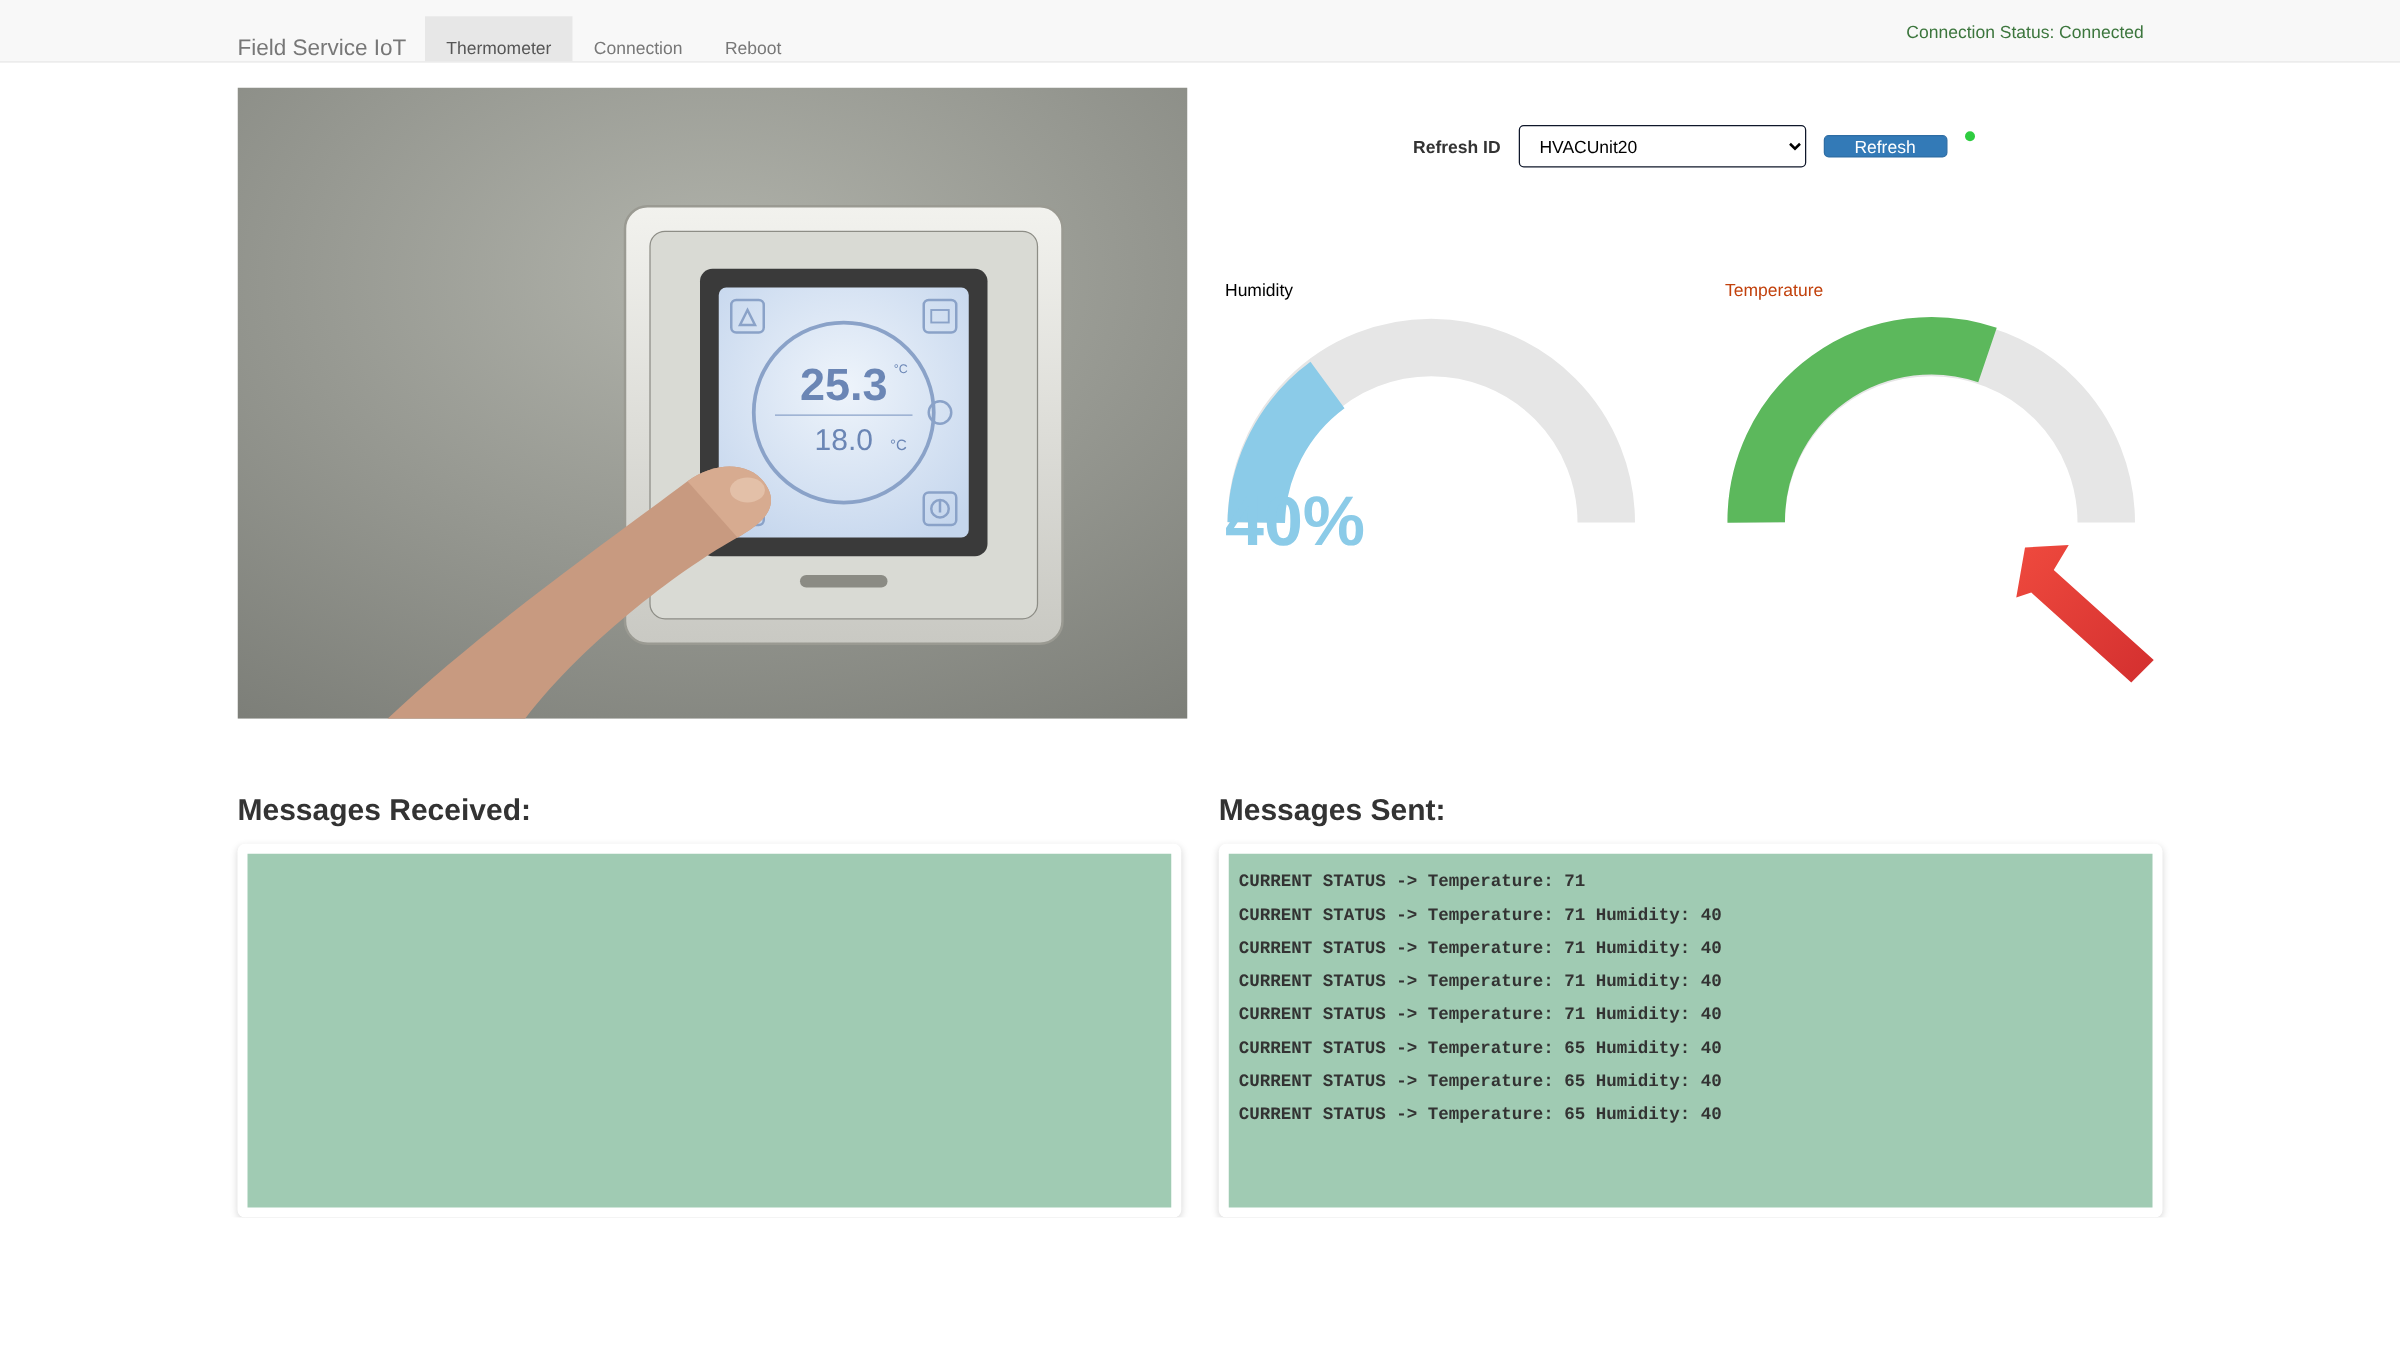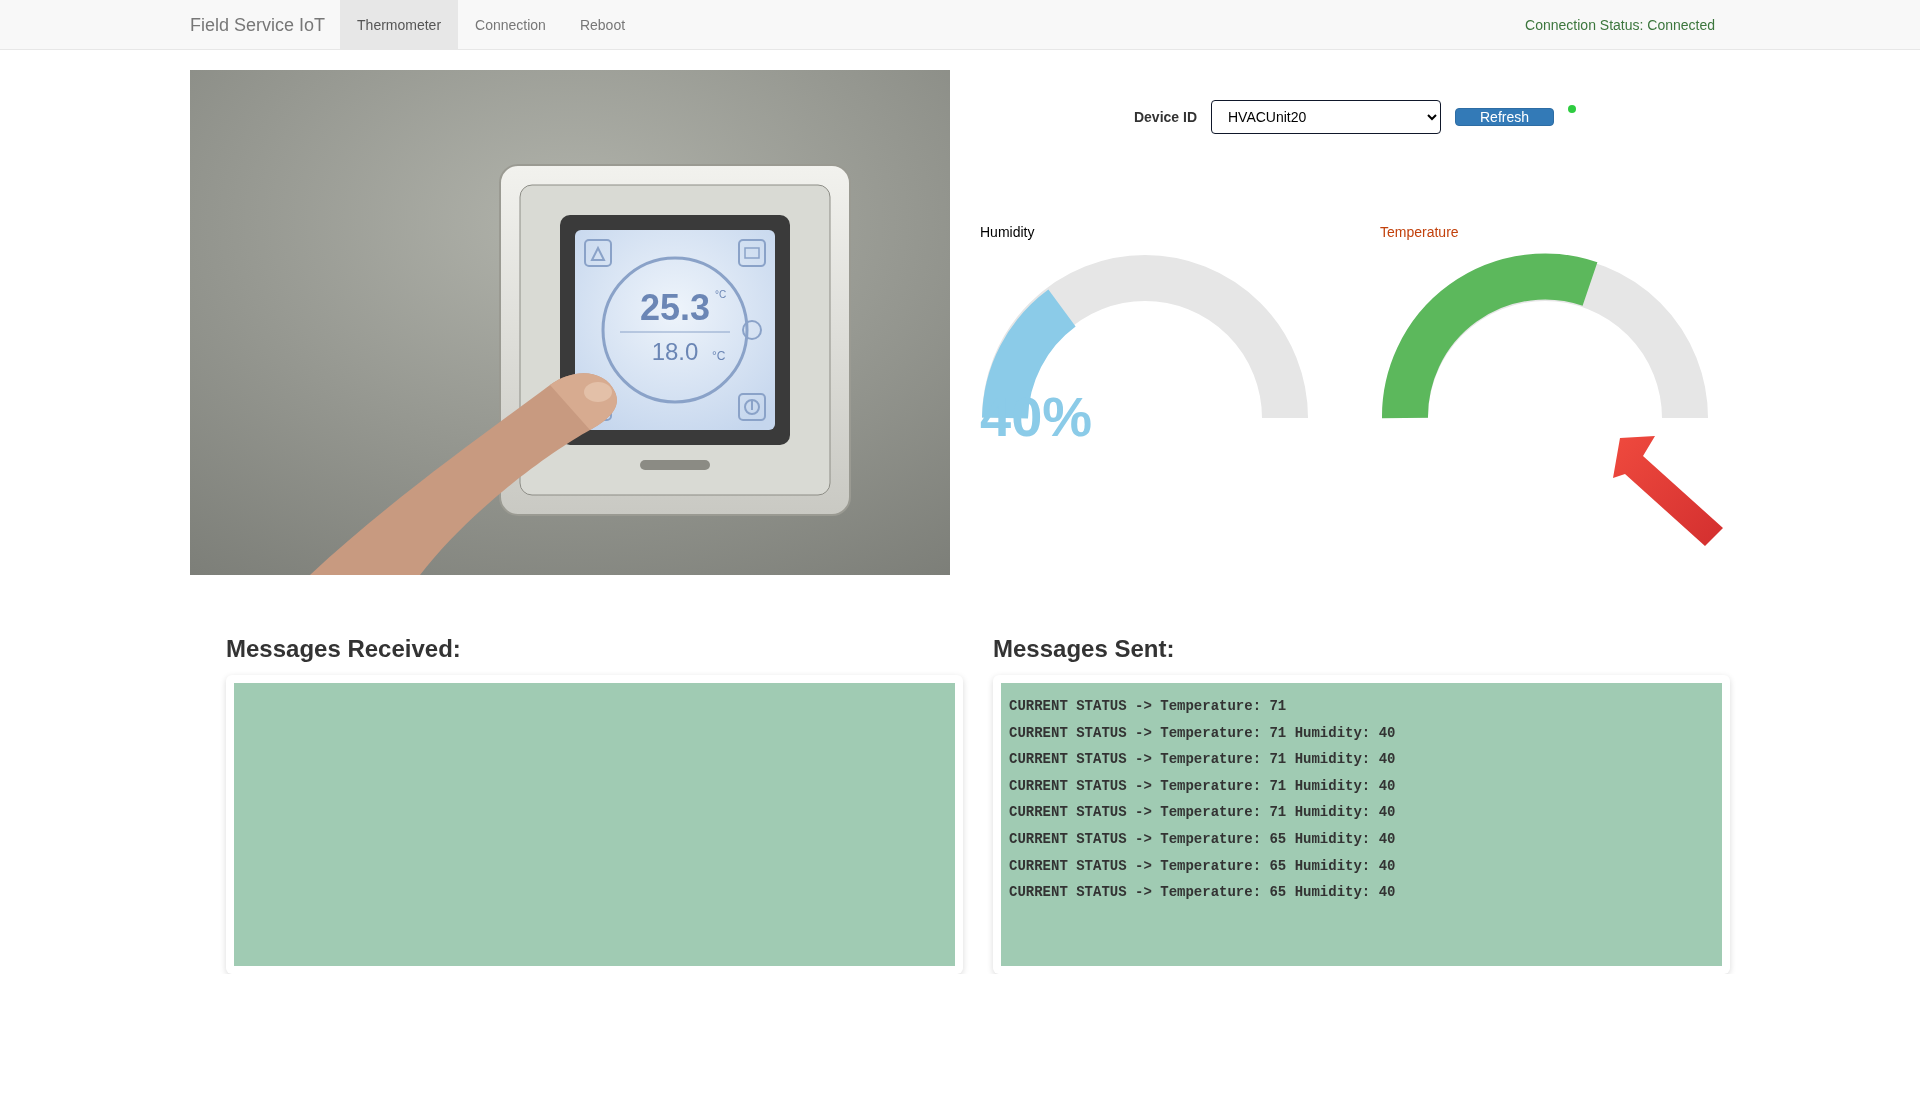--- a/index.html
+++ b/index.html
@@ -17,21 +17,21 @@
     align-items: stretch;
     padding: 0 0;
   }
   .navbar-inner {
     width: 1540px;
     margin: 0 auto;
     display: flex;
     align-items: stretch;
     justify-content: space-between;
   }
-  .nav-left { display: flex; align-items: stretch; }
+  .nav-left { display: flex; align-items: stretch; margin-top: 13px; }
   .brand {
     font-size: 18px;
     color: #777;
     padding: 15px 15px 15px 0;
     text-decoration: none;
     line-height: 20px;
   }
   .nav-link {
     color: #777;
     padding: 15px 17px;
@@ -136,21 +136,20 @@
   .red-arrow {
     position: absolute;
     right: -5px;
     bottom: -55px;
     transform: rotate(0deg);
   }
   .messages-row {
     display: flex;
     gap: 30px;
     margin-top: 60px;
-    margin-left: 36px;
   }
   .msg-col {
     flex: 1;
   }
   .msg-heading {
     font-size: 24px;
     font-weight: bold;
     margin-bottom: 12px;
   }
   .msg-box-outer {
@@ -249,21 +248,21 @@
 
       <rect x="450" y="390" width="70" height="10" rx="5" fill="#8b8b84"></rect>
 
       <path d="M120 505 C 200 430, 300 360, 360 315 C 385 297, 415 300, 425 322 C 432 338, 418 350, 400 360 C 360 382, 280 440, 230 505 Z" fill="#c89a80"></path>
       <path d="M360 315 C 385 297, 415 300, 425 322 C 432 338, 418 350, 400 360" fill="#d7ab90"></path>
       <ellipse cx="408" cy="322" rx="14" ry="10" fill="#e3c0a8"></ellipse>
     </svg>
 
     <div class="right-panel">
       <div class="device-row">
-        <span class="device-label">Device ID</span>
+        <span class="device-label">Refresh ID</span>
         <select class="device-select">
           <option>HVACUnit20</option>
         </select>
         <button class="refresh-btn">Refresh</button>
         <span class="status-dot"></span>
       </div>
 
       <div class="gauges">
         <div class="gauge-block">
           <div class="gauge-title hum">Humidity</div>

